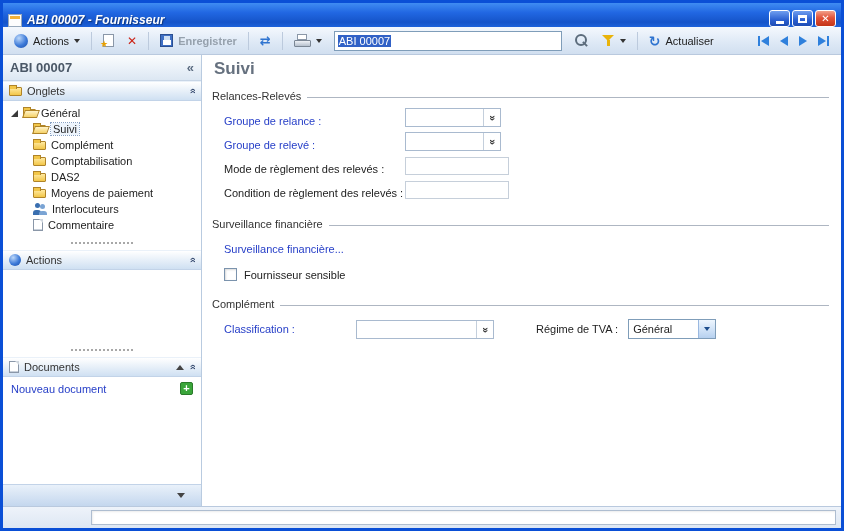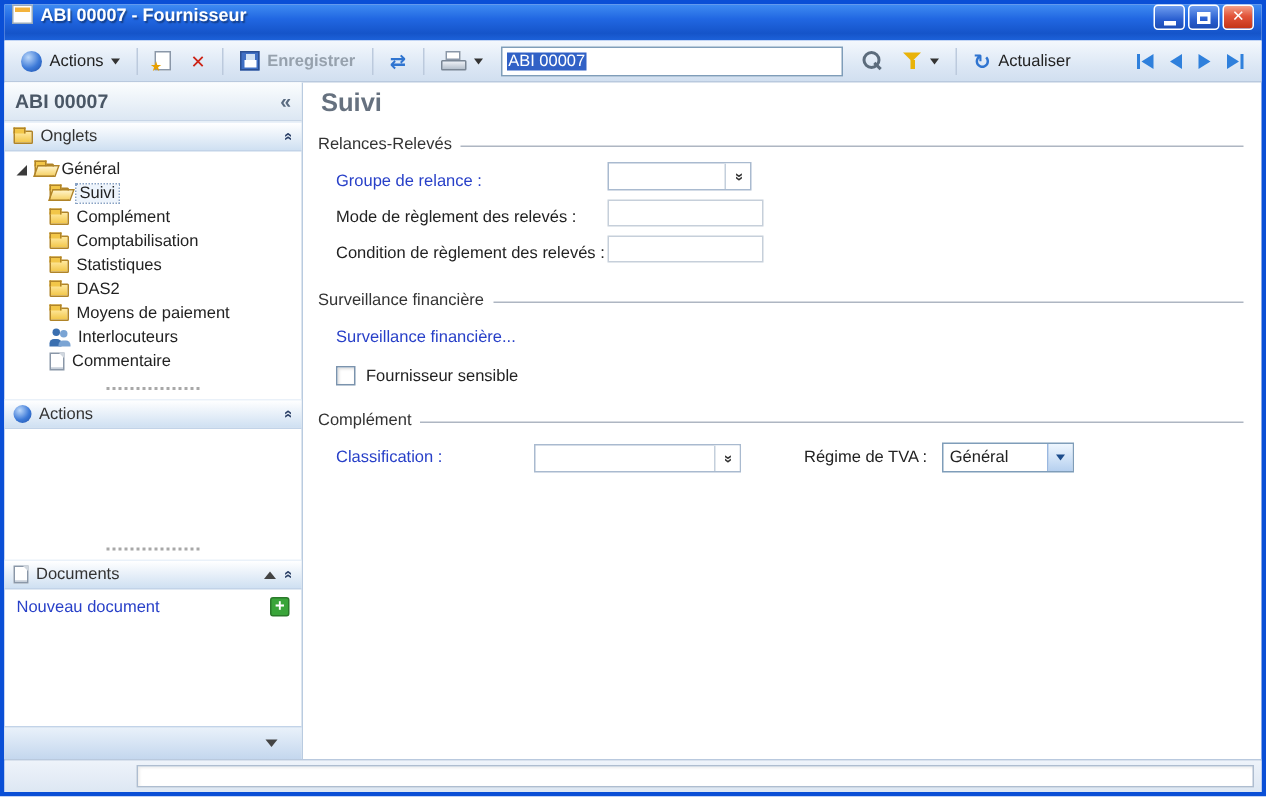--- a/index.html
+++ b/index.html
@@ -1,20 +1,20 @@
 <!DOCTYPE html>
 <html><head>
 <meta charset="utf-8">
 <style>
   * { margin:0; padding:0; box-sizing:border-box; }
   body { width:844px; height:531px; font-family:"Liberation Sans","DejaVu Sans",sans-serif; font-size:11px; color:#222; background:#fff; }
   .window { width:844px; height:531px; border:3px solid #0a4fd6; background:#fff; display:flex; flex-direction:column; }
 
   
-  .titlebar { height:24px; flex:0 0 24px; background:linear-gradient(180deg,#4霭 0%,#1f63e0 45%); background:linear-gradient(180deg,#3f8cf2 0%,#2167e2 40%,#1554c9 80%,#1d62da 100%); display:flex; align-items:flex-start; padding:0 5px; gap:5px; }
+  .titlebar { height:24px; flex:0 0 24px; background:linear-gradient(180deg,#4霭 0%,#1f63e0 45%); background:linear-gradient(180deg,#3f8cf2 0%,#2167e2 40%,#1554c9 80%,#1d62da 100%); display:flex; align-items:flex-end; padding:0 5px; gap:5px;font-style:italic; }
   .app-icon { width:14px; height:13px; background:#fdfdfd; border:1px solid #9ab; position:relative; }
   .app-icon:before { content:""; position:absolute; top:1px; left:1px; right:1px; height:3px; background:#f3b23a; }
   .title-text { color:#fff; font-weight:bold; font-size:12px; text-shadow:1px 1px 1px rgba(0,0,0,.4); }
   .win-btns { margin-left:auto; display:flex; gap:2px; }
   .wbtn { width:21px; height:17px; border:1px solid #fff; border-radius:3px; display:flex; align-items:center; justify-content:center; color:#fff; font-size:10px; font-weight:bold; }
   .wbtn.min, .wbtn.max { background:linear-gradient(180deg,#6f9ef0,#2a5fd0 60%,#1d4cb4); }
   .wbtn.close { background:linear-gradient(180deg,#f2a08a,#e2543a 45%,#c33417); }
   .min-glyph { width:8px; height:3px; background:#fff; margin-top:7px; }
   .max-glyph { width:9px; height:8px; border:2px solid #fff; border-top-width:3px; }
 
@@ -231,24 +231,20 @@
         <div class="trow">
           <span class="folder"></span>
           <span class="tlabel">Complément</span>
         </div>
         <div class="trow">
           <span class="folder"></span>
           <span class="tlabel">Comptabilisation</span>
         </div>
         <div class="trow">
           <span class="folder"></span>
-          <span class="tlabel">Statistiques</span>
-        </div>
-        <div class="trow">
-          <span class="folder"></span>
           <span class="tlabel">DAS2</span>
         </div>
         <div class="trow">
           <span class="folder"></span>
           <span class="tlabel">Moyens de paiement</span>
         </div>
         <div class="trow">
           <span class="people">
               <span class="b1"></span>
               <span class="b2"></span>
@@ -307,20 +303,28 @@
 
       <div class="frow">
         <span class="flabel">Groupe de relance :</span>
         <span class="combo">
           <span class="cbtn">
               <span class="chev down">»</span>
             </span>
         </span>
       </div>
 
+      <div class="frow">
+        <span class="flabel">Groupe de relevé :</span>
+        <span class="combo">
+          <span class="cbtn">
+              <span class="chev down">»</span>
+            </span>
+        </span>
+      </div>
 
       <div class="frow">
         <span class="flabel black">Mode de règlement des relevés :</span>
         <span class="rofield"></span>
       </div>
 
       <div class="frow">
         <span class="flabel black">Condition de règlement des relevés :</span>
         <span class="rofield"></span>
       </div>

